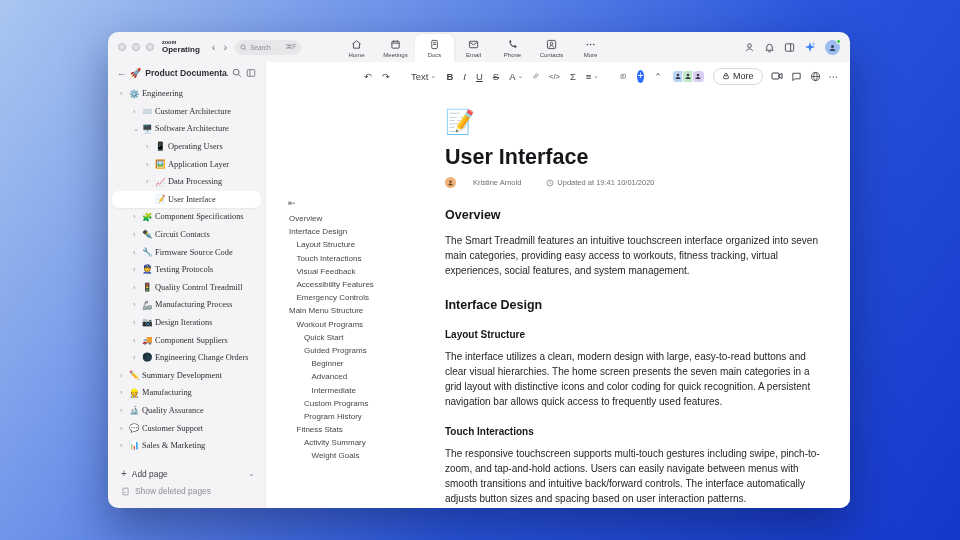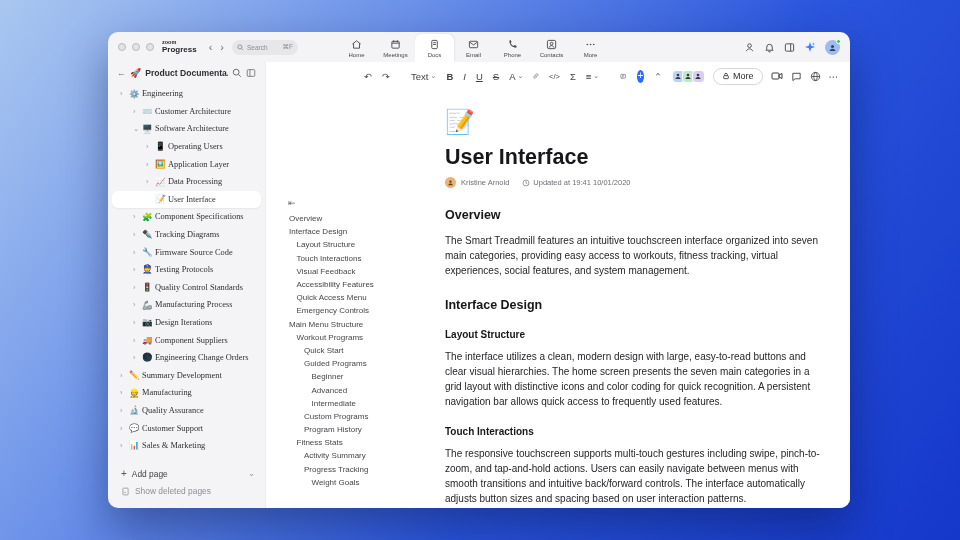--- a/index.html
+++ b/index.html
@@ -71,42 +71,42 @@
   .sharebtn{display:flex;align-items:center;gap:3px;border:1px solid #d6d6da;border-radius:11px;
             padding:2.5px 8px;font-size:9px;color:#2c2c30;}
   .content-row{flex:1;display:flex;min-height:0;}
   .outline{width:167px;flex:0 0 auto;padding-top:108px;font-size:8px;color:#46464b;overflow:hidden;}
   .outline-collapse{color:#6e6e74;font-size:9px;padding:0 0 4px 22px;}
   .orow{height:13.2px;display:flex;align-items:center;padding-left:calc(23px + var(--lvl,0)*7.5px);
         white-space:nowrap;overflow:hidden;}
   .doc{flex:1;padding:20px 28px 0 12px;min-width:0;overflow:hidden;}
   .doc-emoji{font-size:24px;line-height:1;color:#e0a33c;}
   .doc-title{font-size:21.5px;font-weight:700;color:#17171b;margin:11px 0 7px;}
-  .doc-meta{display:flex;align-items:center;gap:5px;font-size:7.5px;color:#6f6f76;margin-bottom:10px;}
+  .doc-meta{display:flex;align-items:center;gap:17px;font-size:7.5px;color:#6f6f76;margin-bottom:10px;}
   .meta-av{width:11px;height:11px;border-radius:50%;background:#eeb276;display:flex;align-items:center;
            justify-content:center;color:#5d3d1e;}
   .meta-upd{display:flex;align-items:center;gap:3px;margin-left:8px;}
   .t-h2{font-size:12.5px;font-weight:700;color:#17171b;margin:20px 0 11px;}
   .t-h3{font-size:10px;font-weight:700;color:#17171b;margin:17px 0 9px;}
   .t-p{font-size:10px;line-height:1.5;color:#26262b;margin:0 0 7px;}
 </style>
 </head>
 <body>
 
 <div class="window">
 
   <div class="titlebar">
     <div class="traffic">
       <span></span>
       <span></span>
       <span></span>
     </div>
     <div class="logo">
       <span class="l1">zoom</span>
-      <span class="l2">Progress</span>
+      <span class="l2">Operating</span>
     </div>
     <span class="navchev">‹</span>
     <span class="navchev">›</span>
     <div class="search">
       <svg class="svgi" width="7" height="7" viewBox="0 0 24 24" fill="none" stroke="#8a8a90" stroke-width="3">
           <circle cx="10" cy="10" r="7"></circle>
           <path d="M15.5 15.5 21 21"></path>
         </svg>
       <span class="ph">Search</span>
       <span class="sc">⌘F</span>
@@ -246,36 +246,36 @@
             <span class="tlab">User Interface</span>
           </div>
           <div class="trow" style="--lvl: 1;">
             <span class="chev">›</span>
             <span class="emo" style="color: rgb(52, 168, 83);">🧩</span>
             <span class="tlab">Component Specifications</span>
           </div>
           <div class="trow" style="--lvl: 1;">
             <span class="chev">›</span>
             <span class="emo" style="color: rgb(32, 33, 36);">✒️</span>
-            <span class="tlab">Tracking Diagrams</span>
+            <span class="tlab">Circuit Contacts</span>
           </div>
           <div class="trow" style="--lvl: 1;">
             <span class="chev">›</span>
             <span class="emo" style="color: rgb(154, 160, 166);">🔧</span>
             <span class="tlab">Firmware Source Code</span>
           </div>
           <div class="trow" style="--lvl: 1;">
             <span class="chev">›</span>
             <span class="emo" style="color: rgb(25, 103, 210);">👮</span>
             <span class="tlab">Testing Protocols</span>
           </div>
           <div class="trow" style="--lvl: 1;">
             <span class="chev">›</span>
             <span class="emo" style="color: rgb(60, 64, 67);">🚦</span>
-            <span class="tlab">Quality Control Standards</span>
+            <span class="tlab">Quality Control Treadmill</span>
           </div>
           <div class="trow" style="--lvl: 1;">
             <span class="chev">›</span>
             <span class="emo" style="color: rgb(95, 99, 104);">🦾</span>
             <span class="tlab">Manufacturing Process</span>
           </div>
           <div class="trow" style="--lvl: 1;">
             <span class="chev">›</span>
             <span class="emo" style="color: rgb(95, 99, 104);">📷</span>
             <span class="tlab">Design Iterations</span>
@@ -430,23 +430,20 @@
               <div class="orow" style="--lvl: 1;">
                 <span>Touch Interactions</span>
               </div>
               <div class="orow" style="--lvl: 1;">
                 <span>Visual Feedback</span>
               </div>
               <div class="orow" style="--lvl: 1;">
                 <span>Accessibility Features</span>
               </div>
               <div class="orow" style="--lvl: 1;">
-                <span>Quick Access Menu</span>
-              </div>
-              <div class="orow" style="--lvl: 1;">
                 <span>Emergency Controls</span>
               </div>
               <div class="orow" style="--lvl: 0;">
                 <span>Main Menu Structure</span>
               </div>
               <div class="orow" style="--lvl: 1;">
                 <span>Workout Programs</span>
               </div>
               <div class="orow" style="--lvl: 2;">
                 <span>Quick Start</span>
@@ -467,23 +464,20 @@
                 <span>Custom Programs</span>
               </div>
               <div class="orow" style="--lvl: 2;">
                 <span>Program History</span>
               </div>
               <div class="orow" style="--lvl: 1;">
                 <span>Fitness Stats</span>
               </div>
               <div class="orow" style="--lvl: 2;">
                 <span>Activity Summary</span>
-              </div>
-              <div class="orow" style="--lvl: 2;">
-                <span>Progress Tracking</span>
               </div>
               <div class="orow" style="--lvl: 3;">
                 <span>Weight Goals</span>
               </div>
             </div>
         </nav>
 
         <article class="doc">
           <div class="doc-emoji">📝</div>
           <h1 class="doc-title">User Interface</h1>

